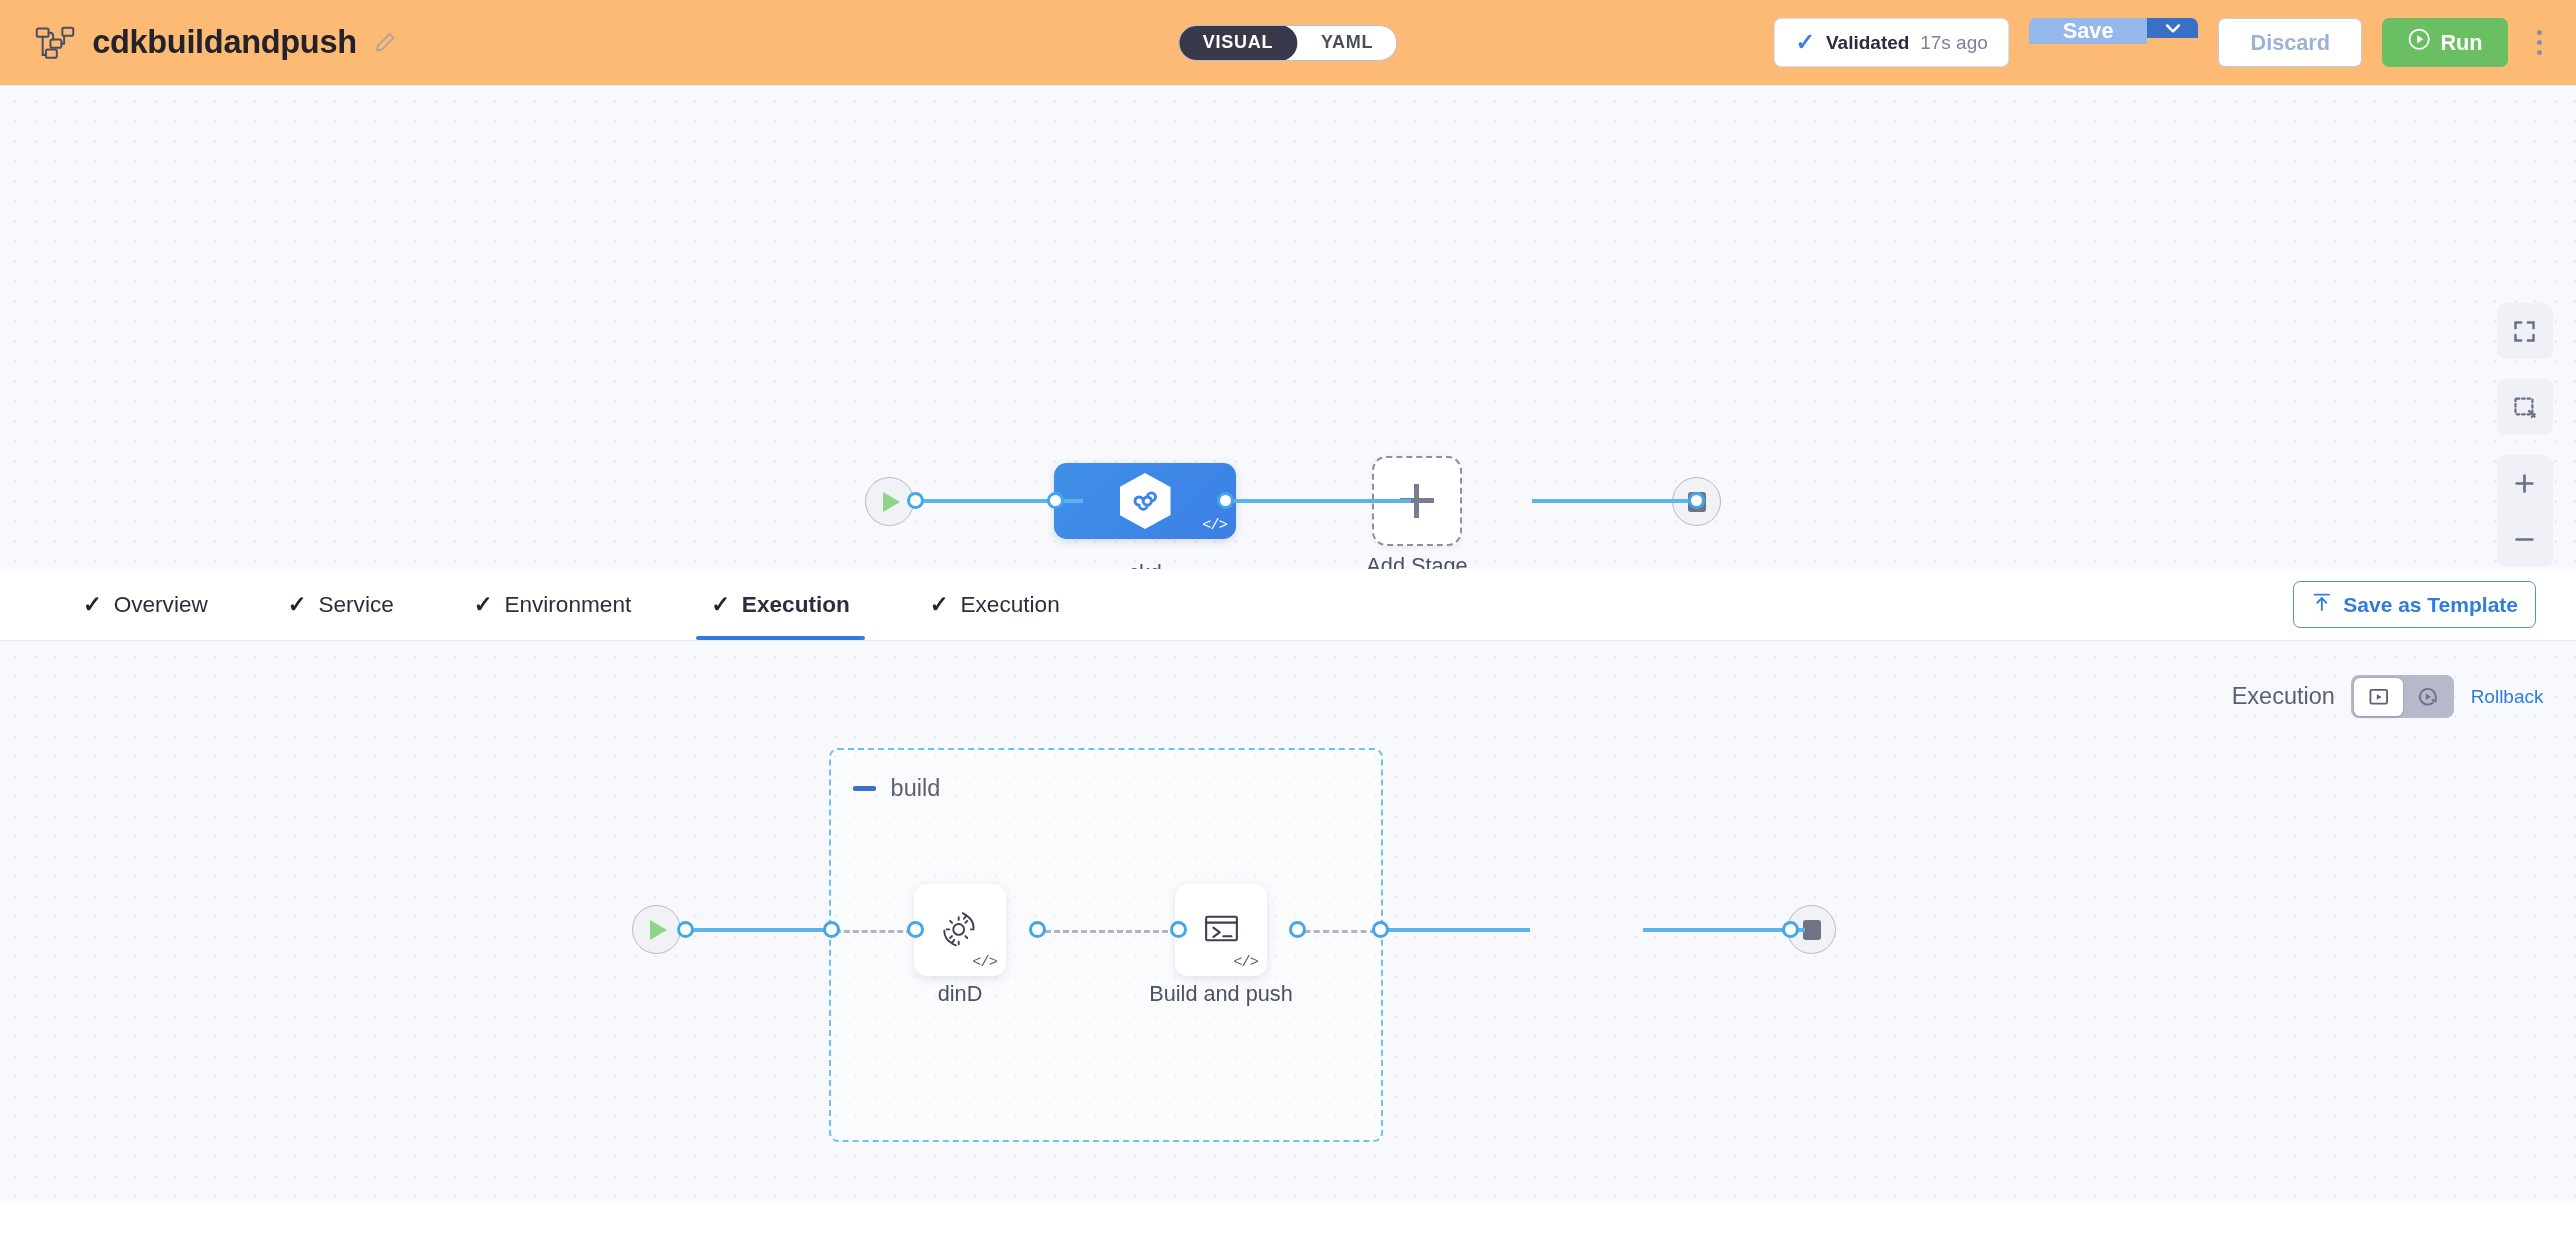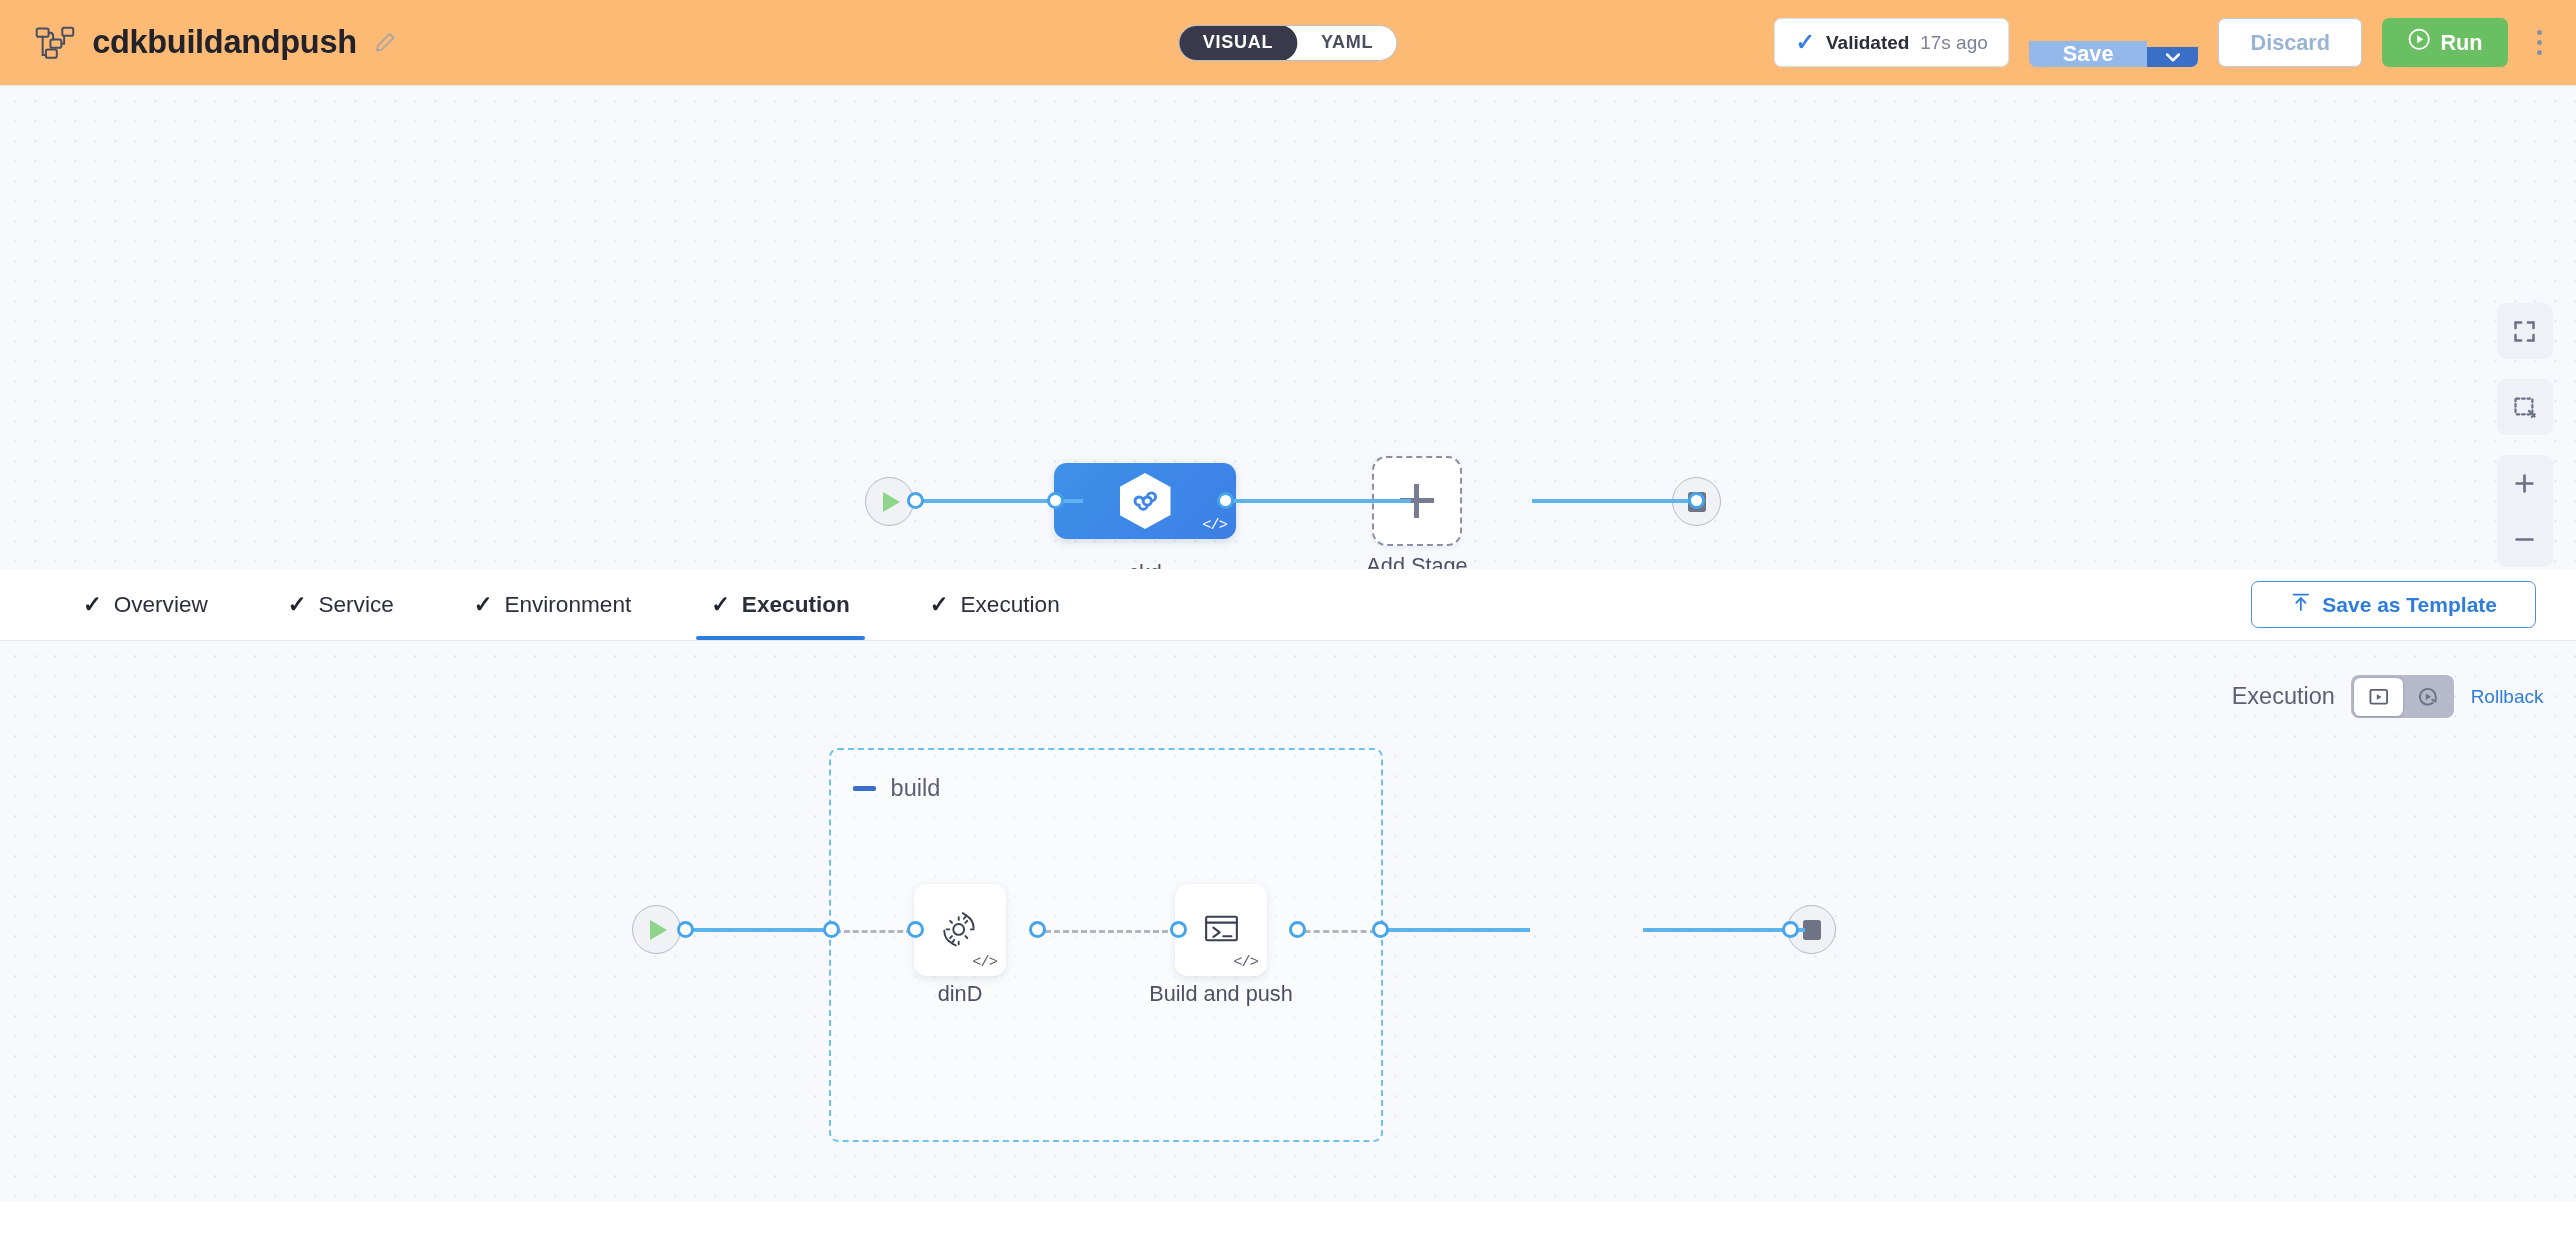--- a/index.html
+++ b/index.html
@@ -81,21 +81,21 @@
     border-radius: 7.2px;
     height: 49px;
     padding: 0 20px;
     background: #fff;
     white-space: nowrap;
   }
   .validated-pill .check { color: #3b7fe0; font-size: 23.5px; font-weight: bold; line-height: 1; }
   .validated-label { font-size: 19px; font-weight: bold; color: #2a2d3a; }
   .validated-time { font-size: 19px; color: #7d8299; }
 
-  .save-group { display: flex; align-items: flex-end; border-radius: 7.2px; overflow: hidden; height: 49px; }
+  .save-group { display: flex; align-items: flex-start; border-radius: 7.2px; overflow: hidden; height: 49px; }
   .save-main {
     background: #94b8e9;
     color: #ffffff;
     font-size: 21.7px;
     font-weight: bold;
     padding: 0 34px;
     display: flex; align-items: center;
     border: none; cursor: pointer;
     font-family: inherit;
   }
@@ -293,21 +293,21 @@
   .tpl-btn {
     margin-left: auto;
     border: 0.9px solid #4c8ee0;
     border-radius: 7.2px;
     background: #fff;
     color: #2f7ddb;
     font-size: 21px;
     font-weight: bold;
     height: 47px;
     display: flex; align-items: center; gap: 10.8px;
-    padding: 0 38px;
+    padding: 0 17px;
     cursor: pointer;
     font-family: inherit;
   }
   .tpl-btn svg { width: 21.7px; height: 21.7px; }
 
   
   .exec-area { position: relative; height: 560px; width: 100%; }
   .exec-header {
     position: absolute;
     right: 32.5px; top: 34px;

